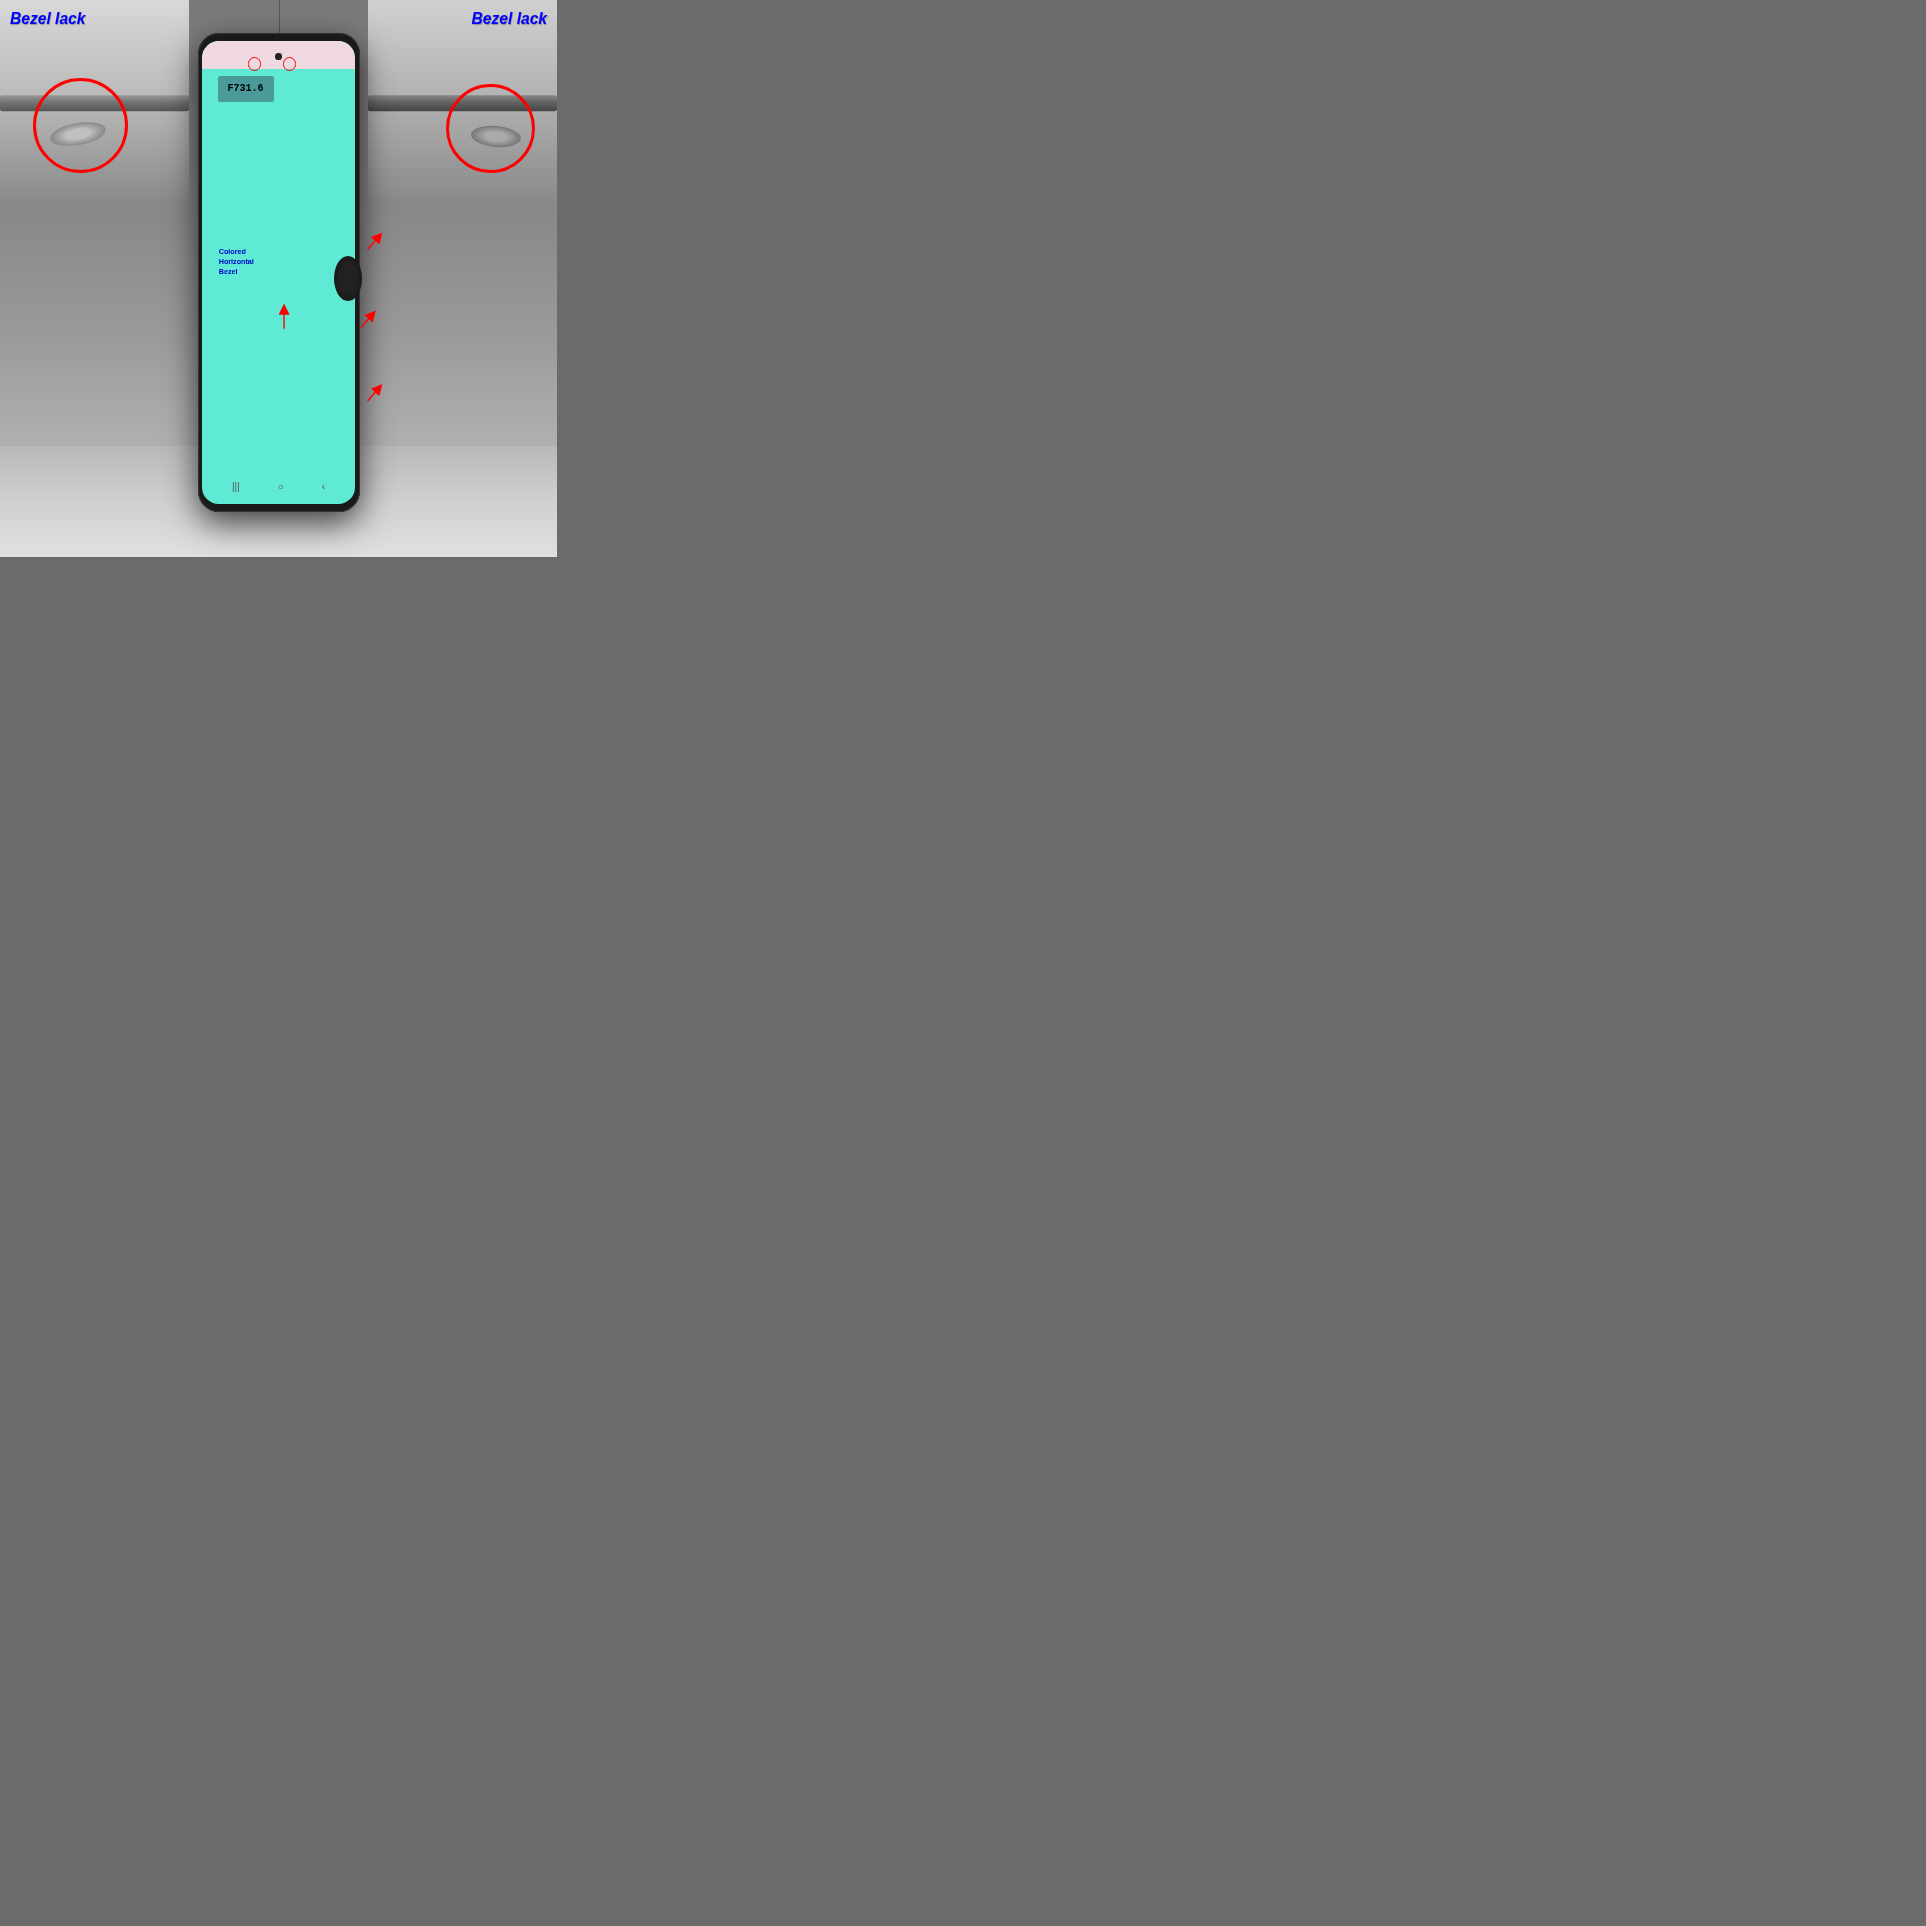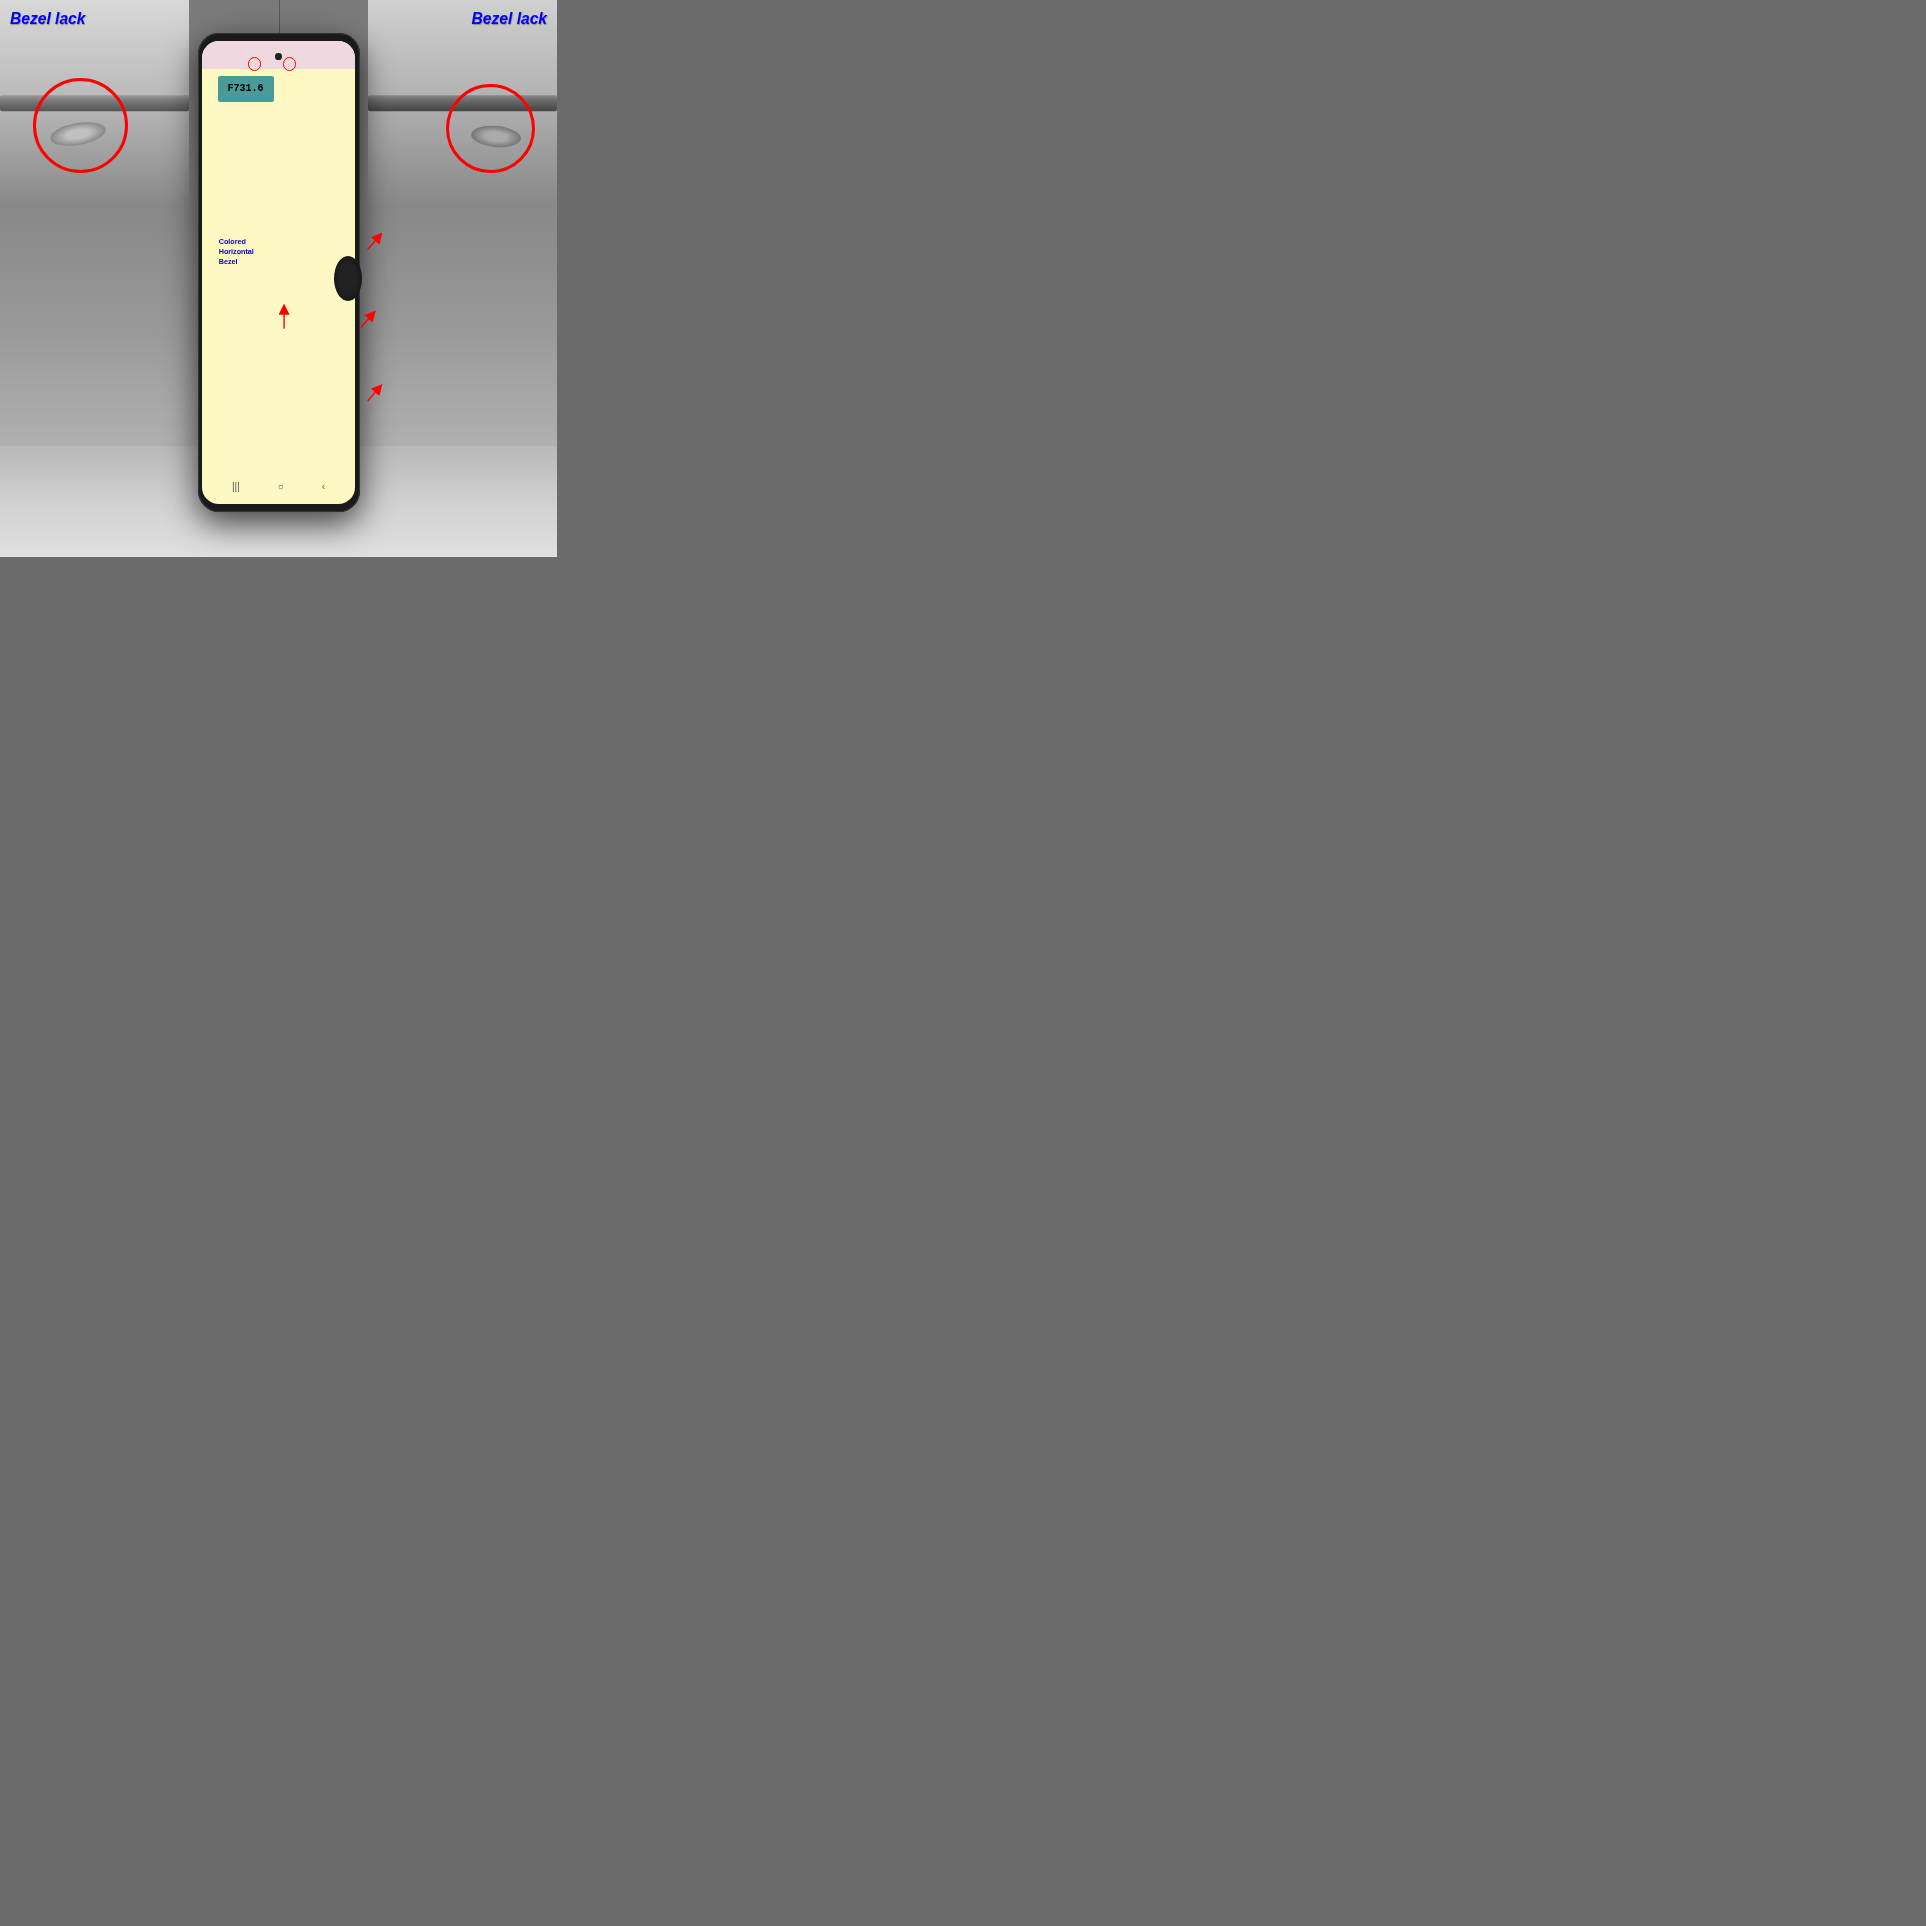--- a/index.html
+++ b/index.html
@@ -150,21 +150,21 @@
       z-index: 20;
     }
 
     
     .phone-screen {
       position: absolute;
       top: 7.8px;
       left: 4.5px;
       right: 4.5px;
       bottom: 7.8px;
-      background: #fef9c3;
+      background: #5eead4;
       border-radius: 16.7px;
       overflow: hidden;
     }
 
     
     .phone-top-bar {
       position: absolute;
       top: 0;
       left: 0;
       right: 0;
@@ -331,21 +331,21 @@
       <div class="camera-dot"></div>
     </div>
 
     <div class="phone-red-circle-1"></div>
     <div class="phone-red-circle-2"></div>
 
     <div class="phone-label">
       <span class="phone-label-text">F731.6</span>
     </div>
 
-    <div class="annotation-colored" style="top: 196px; left: 16.7px;">
+    <div class="annotation-colored" style="top: 206px; left: 16.7px;">
       <div style="color:#0000cc; font-size:7.2px; font-weight:bold; line-height:1.4;">
         <span>Colored</span><br>
         <span>Horizontal</span><br>
         <span>Bezel</span>
       </div>
     </div>
 
     <div class="nav-bar">
       <span class="nav-icon">|||</span>
       <span class="nav-icon">○</span>

